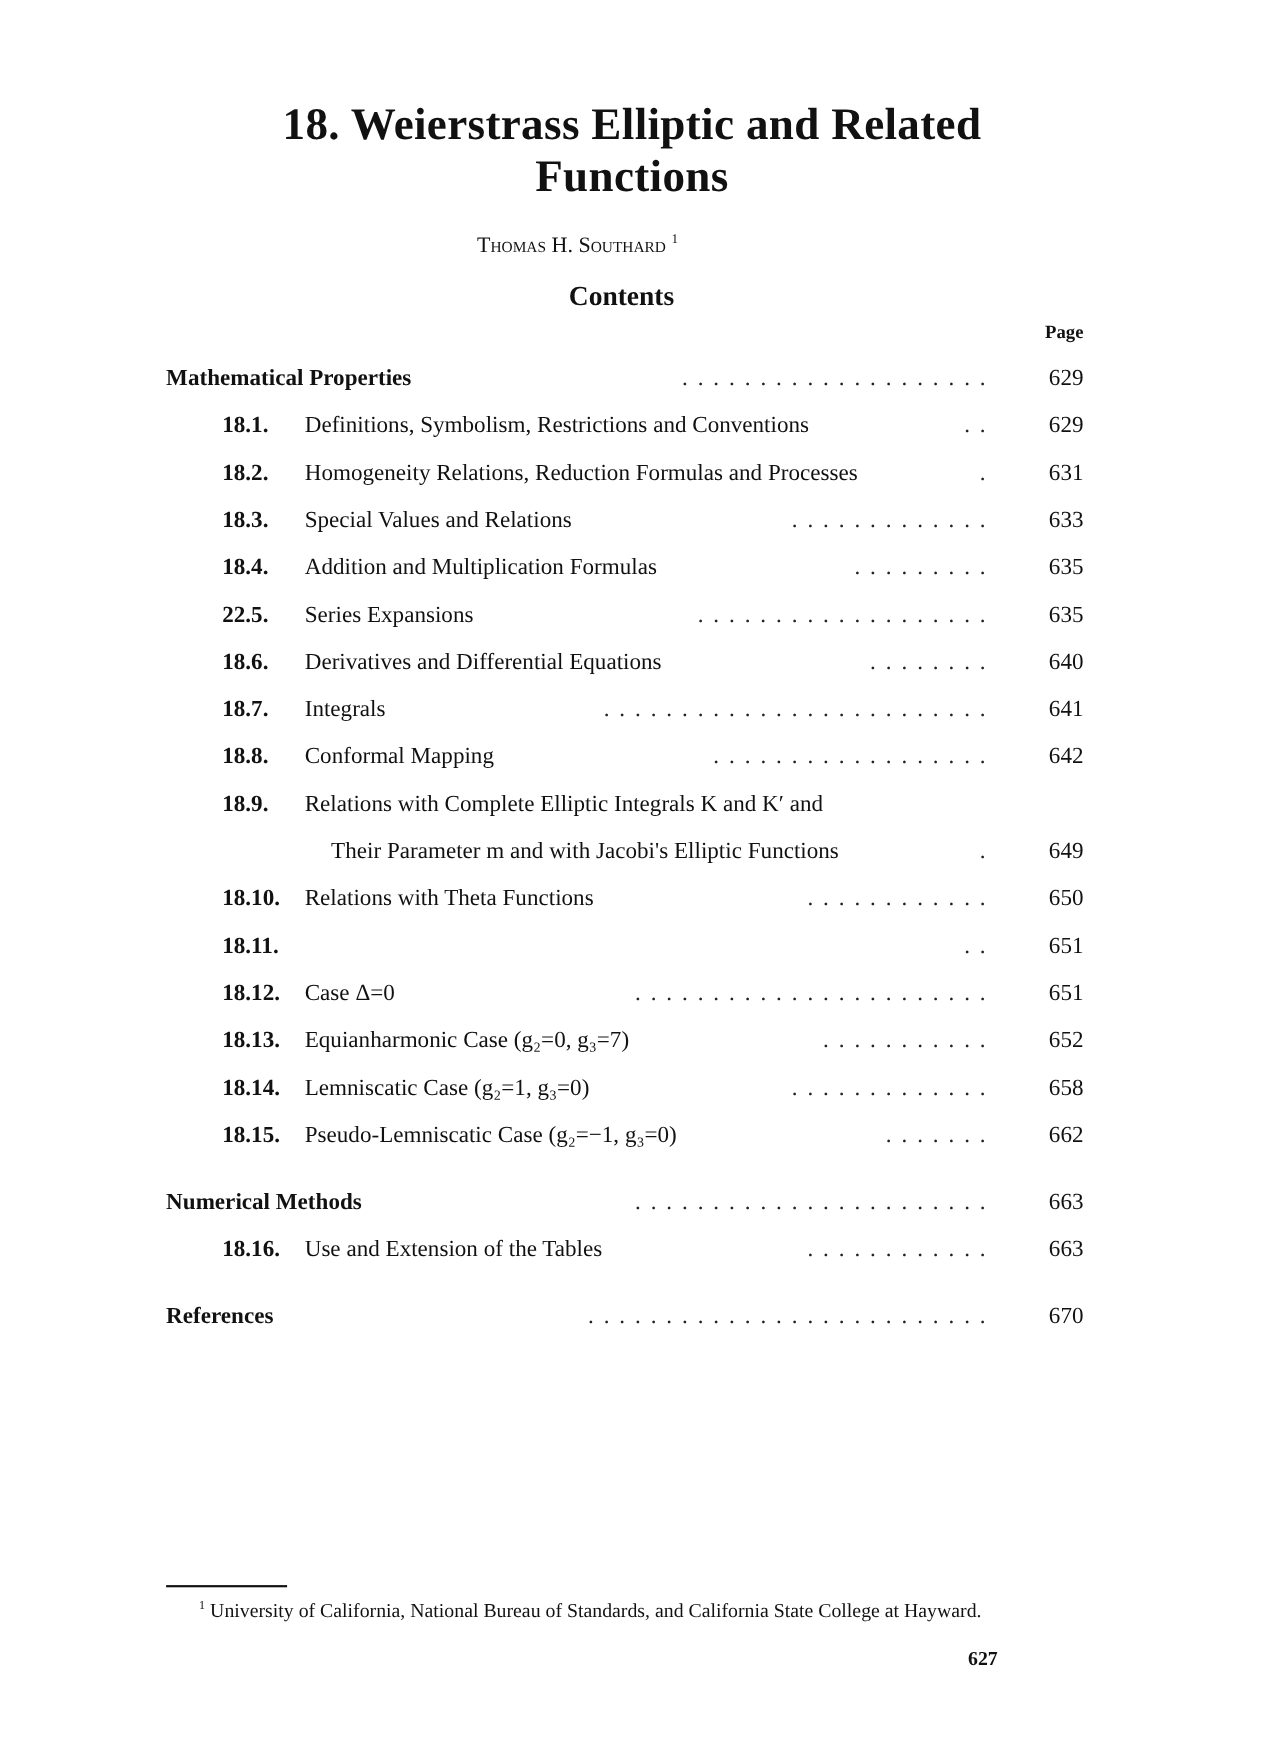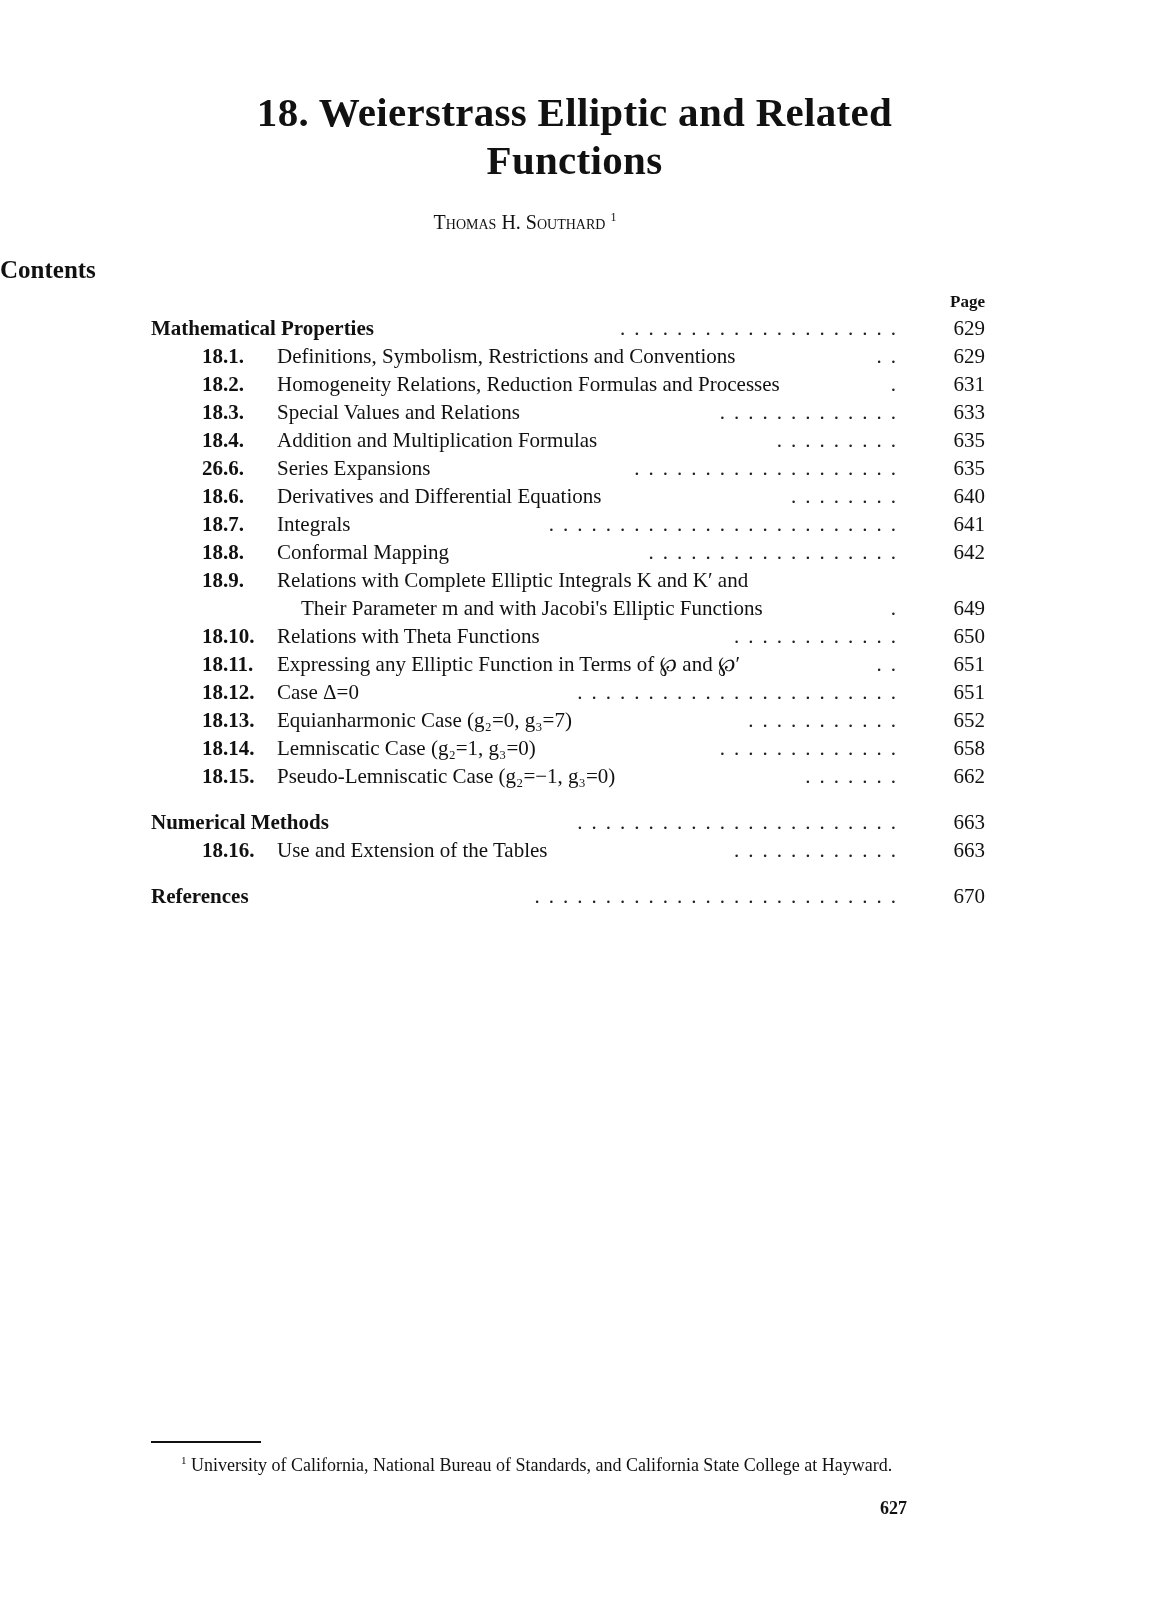--- a/index.html
+++ b/index.html
@@ -11,29 +11,29 @@
     position: absolute; left: 0; width: 1149px; top: 88px;
     text-align: center; font-weight: bold; font-size: 41px; line-height: 48px;
     letter-spacing: 0.3px;
   }
   .author {
     position: absolute; left: 0; width: 1050px; top: 210px; text-align: center;
     font-size: 20px; font-variant: small-caps;
   }
   .author sup { font-size: 12px; font-variant: normal; }
   .contents-h {
-    position: absolute; left: 0; width: 1130px; top: 256px; text-align: left;
+    position: absolute; left: 0; width: 1130px; top: 256px; text-align: center;
     font-weight: bold; font-size: 25px;
   }
   .page-h {
     position: absolute; left: 935px; top: 292px; width: 50px; text-align: right;
     font-weight: bold; font-size: 17px;
   }
   .toc { position: absolute; left: 151px; top: 314px; width: 834px; }
-  .row { position: relative; height: 28px; font-size: 21px; line-height: 28px; white-space: nowrap; }
+  .row { position: relative; height: 28px; font-size: 21px; line-height: 28px; white-space: nowrap; margin-top: 15px; }
   .row .num { position: absolute; left: 51px; font-weight: bold; }
   .row .txt { position: absolute; left: 126px; }
   .row.sec .txt { left: 0; font-weight: bold; }
   .row .dots {
     position: absolute; right: 80px; letter-spacing: 9px; color: #222;
   }
   .row .pg { position: absolute; right: 0; width: 50px; text-align: right; }
   .row.cont .txt { left: 150px; }
   .gap { height: 18px; }
   .fn-rule { position: absolute; left: 151px; top: 1441px; width: 110px; height: 2px; background: #111; }
@@ -85,21 +85,21 @@
     <span class="dots">.............</span>
     <span class="pg">633</span>
   </div>
   <div class="row">
     <span class="num">18.4.</span>
     <span class="txt">Addition and Multiplication Formulas</span>
     <span class="dots">.........</span>
     <span class="pg">635</span>
   </div>
   <div class="row">
-    <span class="num">26.6.</span>
+    <span class="num">22.5.</span>
     <span class="txt">Series Expansions</span>
     <span class="dots">...................</span>
     <span class="pg">635</span>
   </div>
   <div class="row">
     <span class="num">18.6.</span>
     <span class="txt">Derivatives and Differential Equations</span>
     <span class="dots">........</span>
     <span class="pg">640</span>
   </div>
@@ -126,21 +126,20 @@
     <span class="pg">649</span>
   </div>
   <div class="row">
     <span class="num">18.10.</span>
     <span class="txt">Relations with Theta Functions</span>
     <span class="dots">............</span>
     <span class="pg">650</span>
   </div>
   <div class="row">
     <span class="num">18.11.</span>
-    <span class="txt">Expressing any Elliptic Function in Terms of ℘ and ℘′</span>
     <span class="dots">..</span>
     <span class="pg">651</span>
   </div>
   <div class="row">
     <span class="num">18.12.</span>
     <span class="txt">Case Δ=0</span>
     <span class="dots">.......................</span>
     <span class="pg">651</span>
   </div>
   <div class="row">

